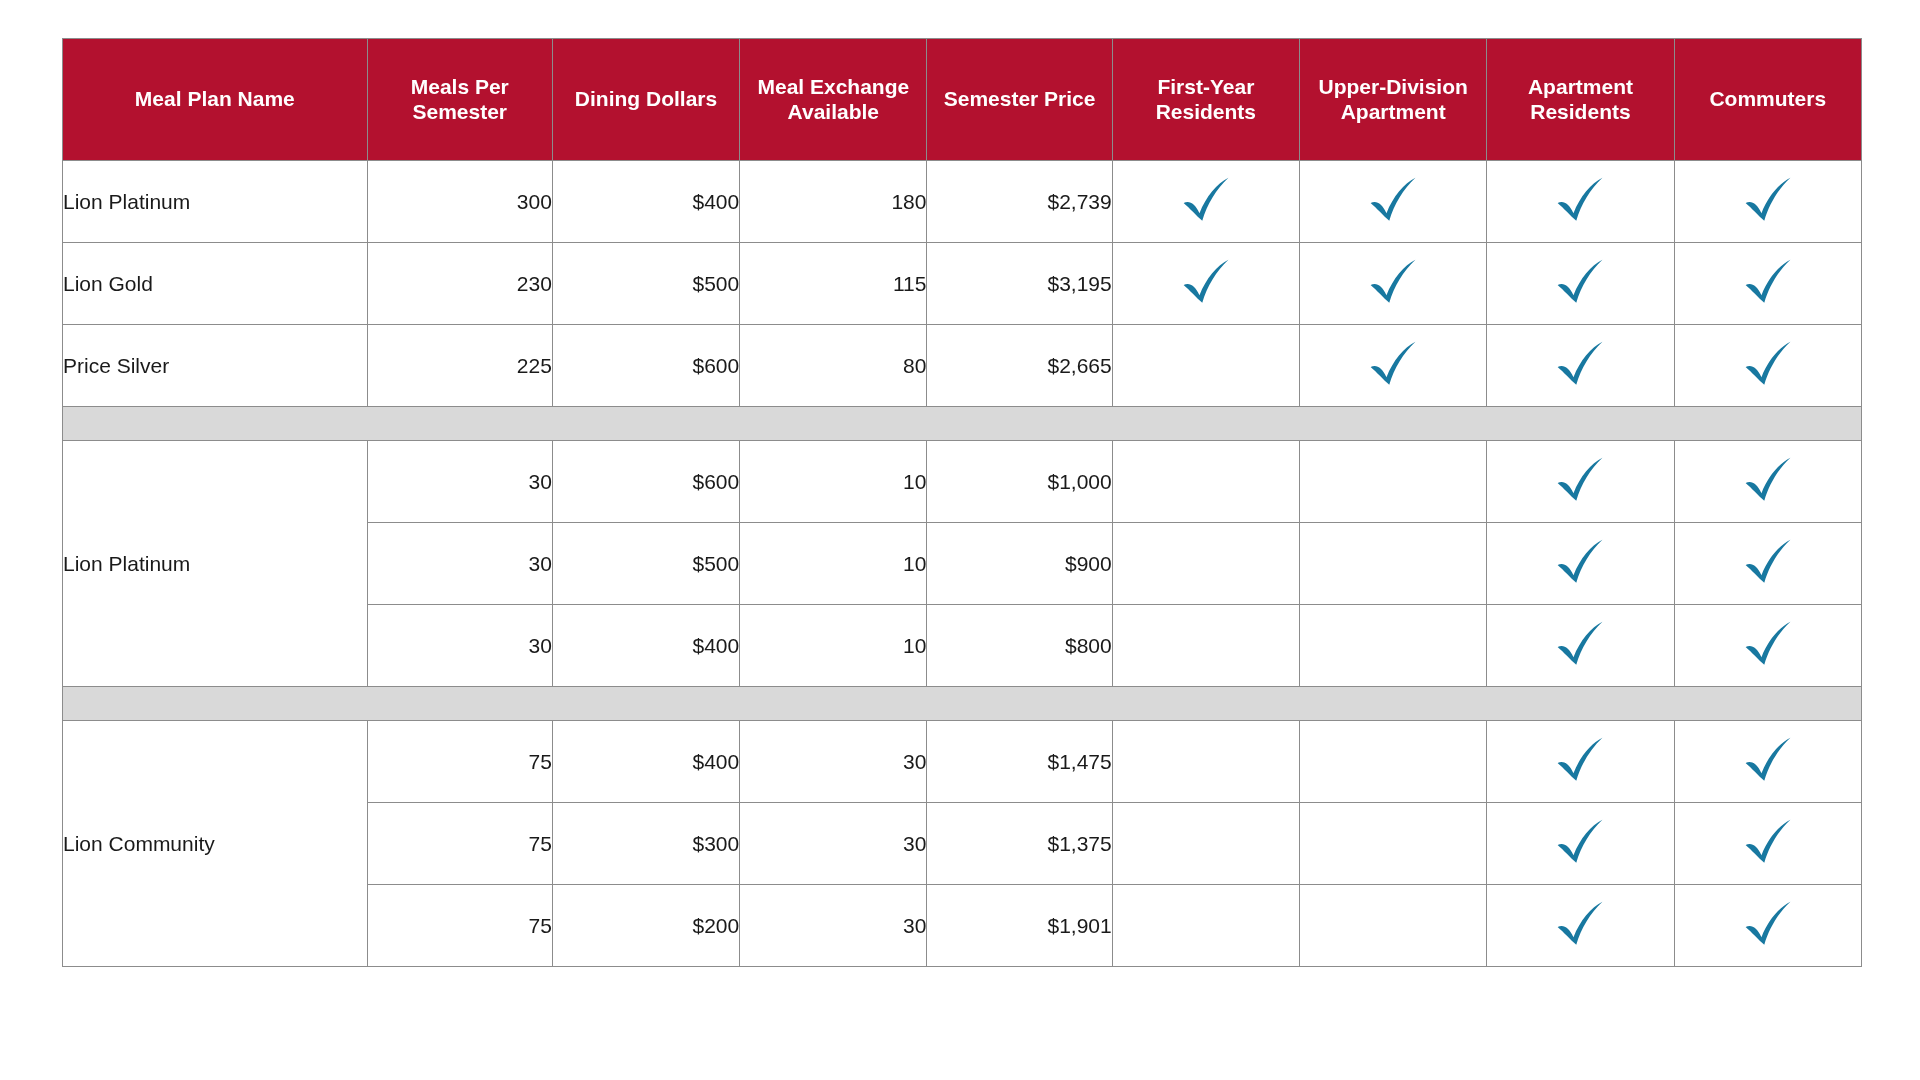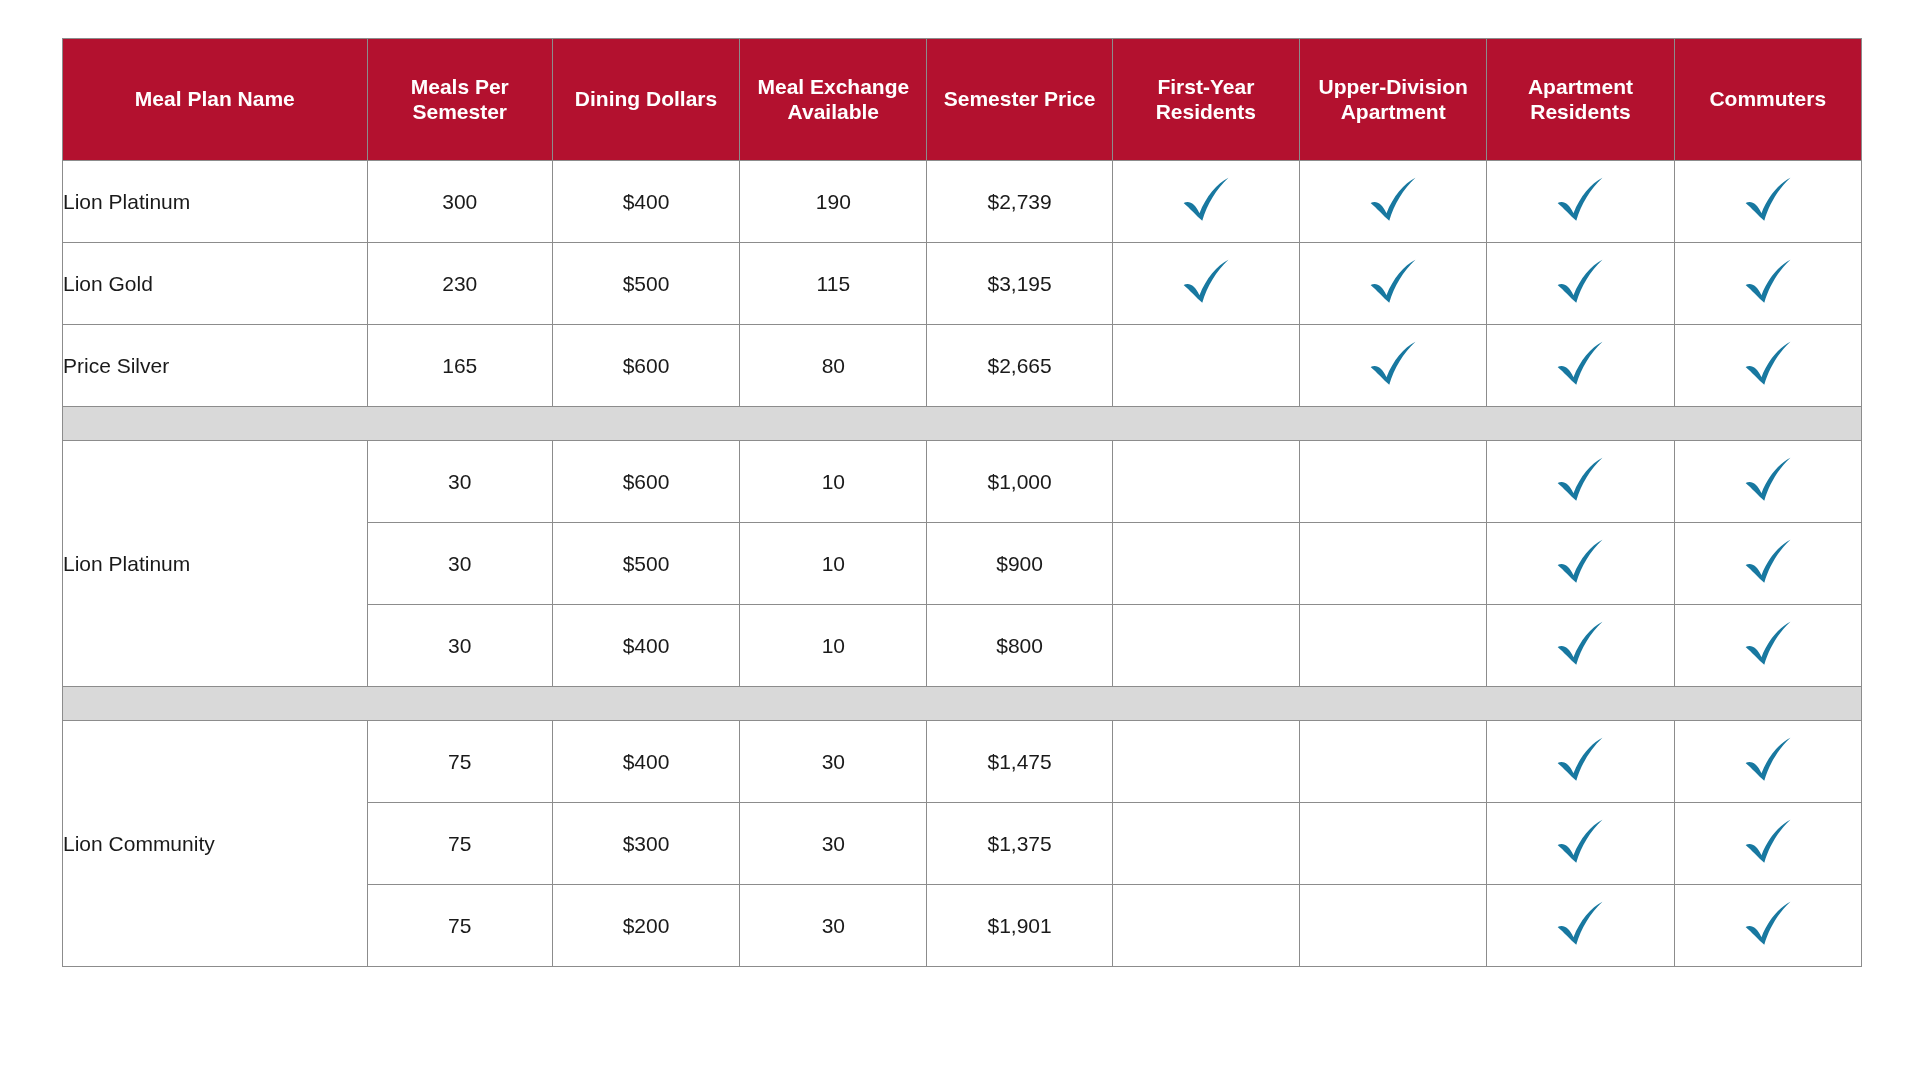--- a/index.html
+++ b/index.html
@@ -55,21 +55,21 @@
     height: 82px;
     box-sizing: border-box;
   }
   td.name-cell {
     text-align: left;
     padding-left: 12px;
     font-size: 21px;
     margin-top: 24px;
   }
   td.num-cell {
-    text-align: center;
+    text-align: right;
     padding-right: 14px;
   }
   td.check-cell {
     text-align: center;
   }
   tr.spacer-row td {
     background: #d9d9d9;
     height: 34px;
     border-left: 1px solid #8c8c8c;
     border-right: 1px solid #8c8c8c;
@@ -122,21 +122,21 @@
           <th>Upper-Division Apartment</th>
           <th>Apartment Residents</th>
           <th>Commuters</th>
         </tr>
       </thead>
       <tbody id="tbody">
           <tr>
             <td class="name-cell">Lion Platinum</td>
             <td class="num-cell">300</td>
             <td class="num-cell">$400</td>
-            <td class="num-cell">190</td>
+            <td class="num-cell">180</td>
             <td class="num-cell">$2,739</td>
             <td class="check-cell"><span class="check"><svg viewBox="0 0 60 60" width="56" height="56" aria-hidden="true">
                   <path d="M6 31 C12 28 18 31 23 42 C30 24 42 10 54 4 C41 16 31 33 26 50 C20 45 12 36 6 31 Z" fill="#1878a0"></path>
                 </svg></span></td>
             <td class="check-cell"><span class="check"><svg viewBox="0 0 60 60" width="56" height="56" aria-hidden="true">
                   <path d="M6 31 C12 28 18 31 23 42 C30 24 42 10 54 4 C41 16 31 33 26 50 C20 45 12 36 6 31 Z" fill="#1878a0"></path>
                 </svg></span></td>
             <td class="check-cell"><span class="check"><svg viewBox="0 0 60 60" width="56" height="56" aria-hidden="true">
                   <path d="M6 31 C12 28 18 31 23 42 C30 24 42 10 54 4 C41 16 31 33 26 50 C20 45 12 36 6 31 Z" fill="#1878a0"></path>
                 </svg></span></td>
@@ -158,21 +158,21 @@
                 </svg></span></td>
             <td class="check-cell"><span class="check"><svg viewBox="0 0 60 60" width="56" height="56" aria-hidden="true">
                   <path d="M6 31 C12 28 18 31 23 42 C30 24 42 10 54 4 C41 16 31 33 26 50 C20 45 12 36 6 31 Z" fill="#1878a0"></path>
                 </svg></span></td>
             <td class="check-cell"><span class="check"><svg viewBox="0 0 60 60" width="56" height="56" aria-hidden="true">
                   <path d="M6 31 C12 28 18 31 23 42 C30 24 42 10 54 4 C41 16 31 33 26 50 C20 45 12 36 6 31 Z" fill="#1878a0"></path>
                 </svg></span></td>
           </tr>
           <tr>
             <td class="name-cell">Price Silver</td>
-            <td class="num-cell">165</td>
+            <td class="num-cell">225</td>
             <td class="num-cell">$600</td>
             <td class="num-cell">80</td>
             <td class="num-cell">$2,665</td>
             <td class="check-cell"></td>
             <td class="check-cell"><span class="check"><svg viewBox="0 0 60 60" width="56" height="56" aria-hidden="true">
                   <path d="M6 31 C12 28 18 31 23 42 C30 24 42 10 54 4 C41 16 31 33 26 50 C20 45 12 36 6 31 Z" fill="#1878a0"></path>
                 </svg></span></td>
             <td class="check-cell"><span class="check"><svg viewBox="0 0 60 60" width="56" height="56" aria-hidden="true">
                   <path d="M6 31 C12 28 18 31 23 42 C30 24 42 10 54 4 C41 16 31 33 26 50 C20 45 12 36 6 31 Z" fill="#1878a0"></path>
                 </svg></span></td>

